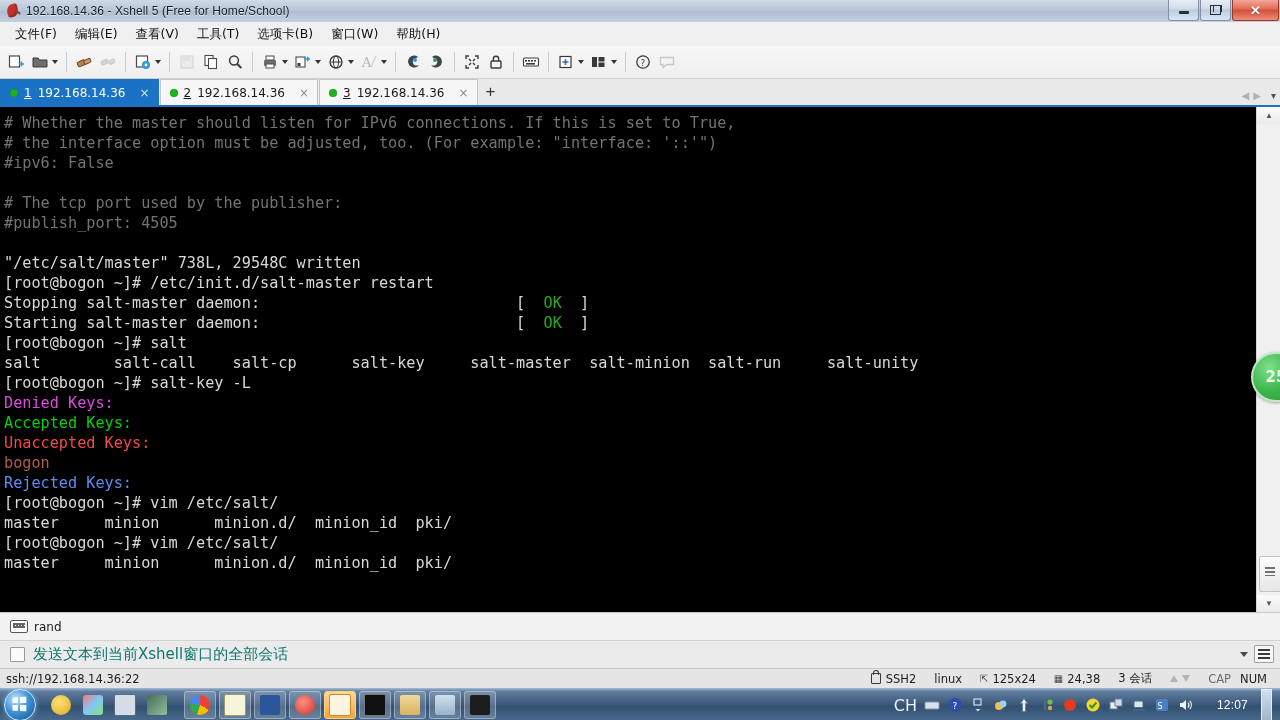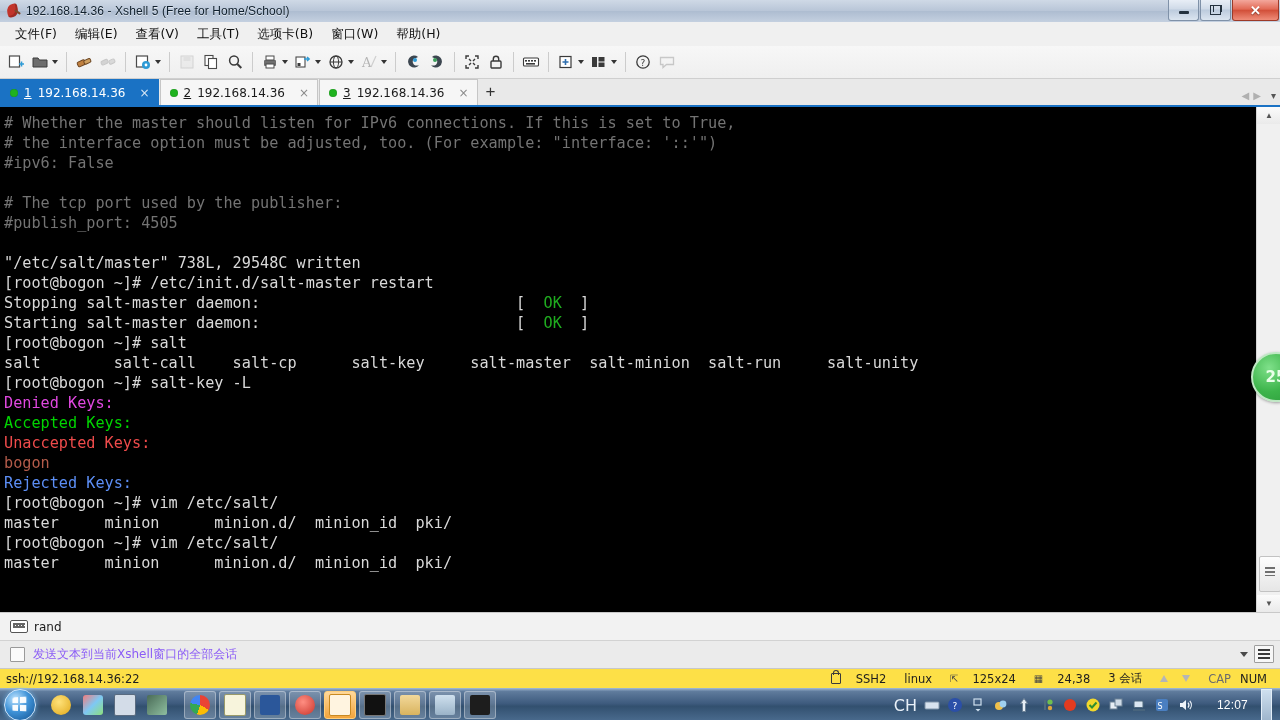--- a/index.html
+++ b/index.html
@@ -167,40 +167,40 @@
     background: repeating-linear-gradient(to right,#666 0 2px,transparent 2px 3px),
                 repeating-linear-gradient(to bottom,#666 0 2px,transparent 2px 3px);}
   .rand-text { font-size: 12px; color: #1a1a1a; font-family:"DejaVu Sans","Liberation Sans",sans-serif;}
 
   .send-bar {
     position: absolute; left: 0; top: 640px; width: 1280px; height: 28px;
     background: #ebebeb; border-top: 1px solid #d2d2d2;
     display: flex; align-items: center; padding-left: 10px; box-sizing: border-box; gap: 8px;
   }
   .chk { width: 13px; height: 13px; border: 1px solid #9a9a9a; background: #fbfbfb; border-radius: 1px; }
-  .send-text { font-size: 12px; color: #8b5cf6; font-family:"DejaVu Sans","Liberation Sans",sans-serif;}
+  .send-text { font-size: 15px; color: #0f766e; font-family:"DejaVu Sans","Liberation Sans",sans-serif;}
   .send-right { position: absolute; right: 6px; top: 4px; display: flex; align-items: center; gap: 6px;}
   .send-caret { width:0;height:0;border-left:4px solid transparent;border-right:4px solid transparent;
                 border-top:5px solid #4a4a4a; }
   .menu-glyph { width: 18px; height: 16px; border: 1px solid #9e9e9e; background: #f7f7f7;
                 position: relative; border-radius: 1px;}
   .menu-glyph:after{content:"";position:absolute;left:3px;top:3px;right:3px;bottom:3px;
     background: repeating-linear-gradient(to bottom,#3a3a3a 0 2px,transparent 2px 4px);}
 
   
   .statusbar {
     position: absolute; left: 0; top: 668px; width: 1280px; height: 20px;
-    background: #fde047; border-top: 1px solid #c8c8c8;
+    background: #e5e5e5; border-top: 1px solid #c8c8c8;
     display: flex; align-items: center; box-sizing: border-box;
     font-size: 11.5px; color: #1d1d1d;
     font-family: "DejaVu Sans", "Liberation Sans", sans-serif;
   }
   .sb-left { padding-left: 6px; }
   .sb-right { position: absolute; right: 4px; display: flex; align-items: center; gap: 0; }
-  .sb-cell { padding: 0 9px; white-space: nowrap; display:flex; align-items:center; gap:14px; }
+  .sb-cell { padding: 0 9px; white-space: nowrap; display:flex; align-items:center; gap:4px; }
   .lock-ico { width: 8px; height: 9px; border: 1.2px solid #3b3b3b; border-radius: 1px;
               position: relative; margin-right: 1px;}
   .lock-ico:before{content:"";position:absolute;left:1.5px;top:-4px;width:4px;height:4px;
     border:1.2px solid #3b3b3b;border-bottom:none;border-radius:3px 3px 0 0;}
   .sz-ico { font-size: 10px; color: #444; }
   .arrow-up, .arrow-dn { width:0;height:0;border-left:4px solid transparent;border-right:4px solid transparent; }
   .arrow-up { border-bottom: 7px solid #b5b5b5; }
   .arrow-dn { border-top: 7px solid #b5b5b5; }
   .capnum { color: #6c6c6c; }
 

